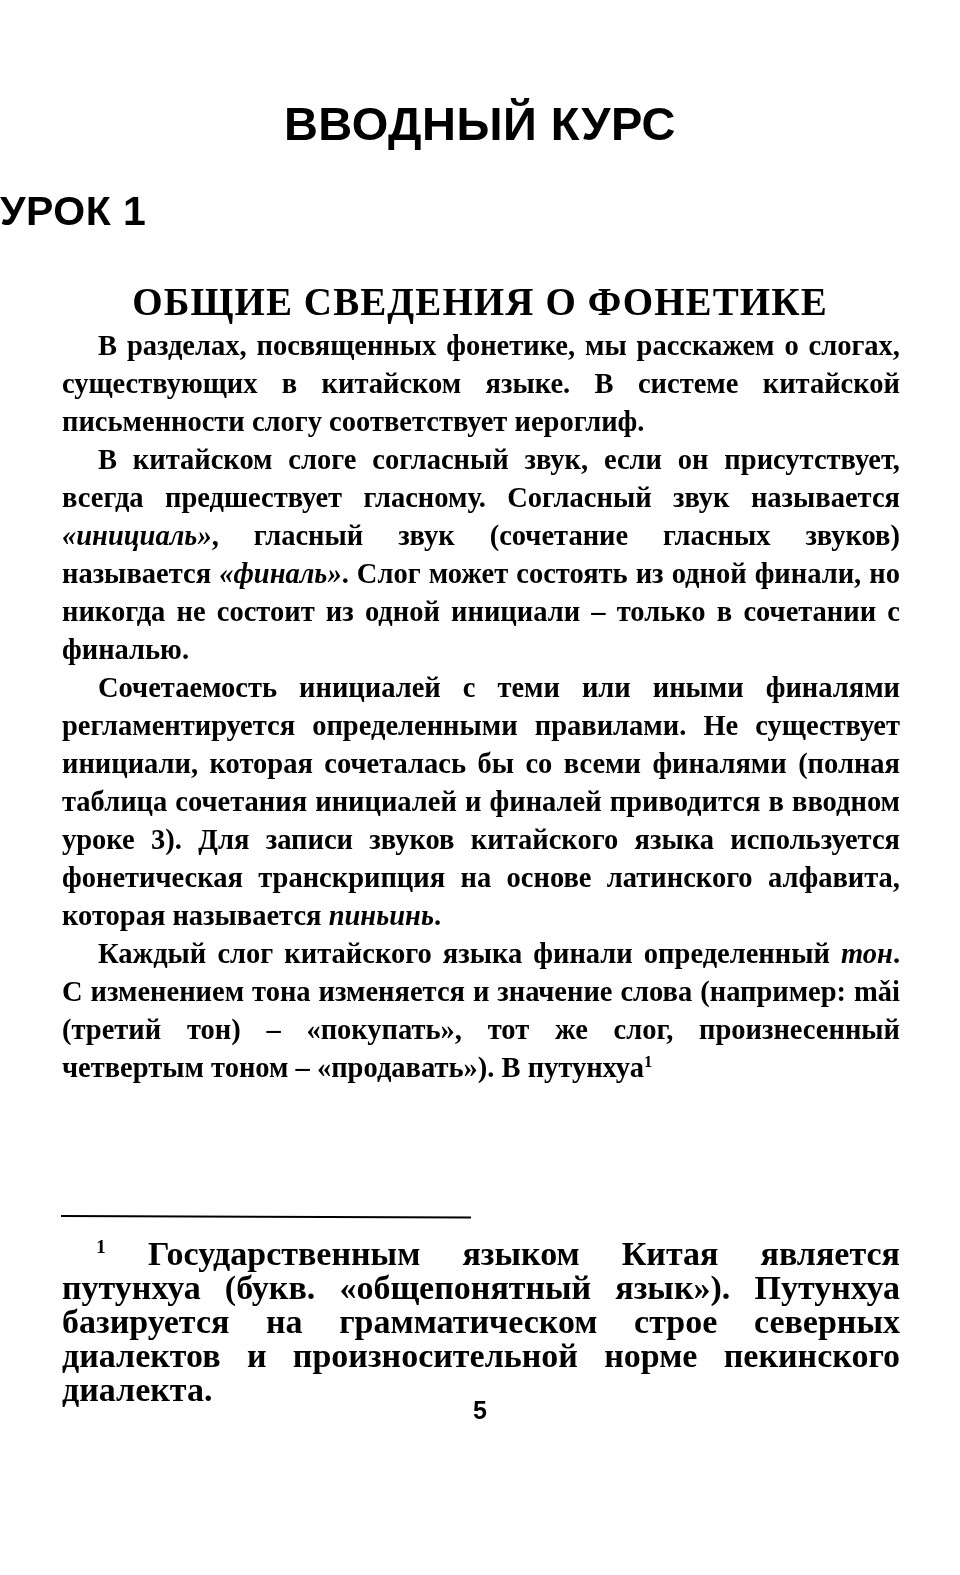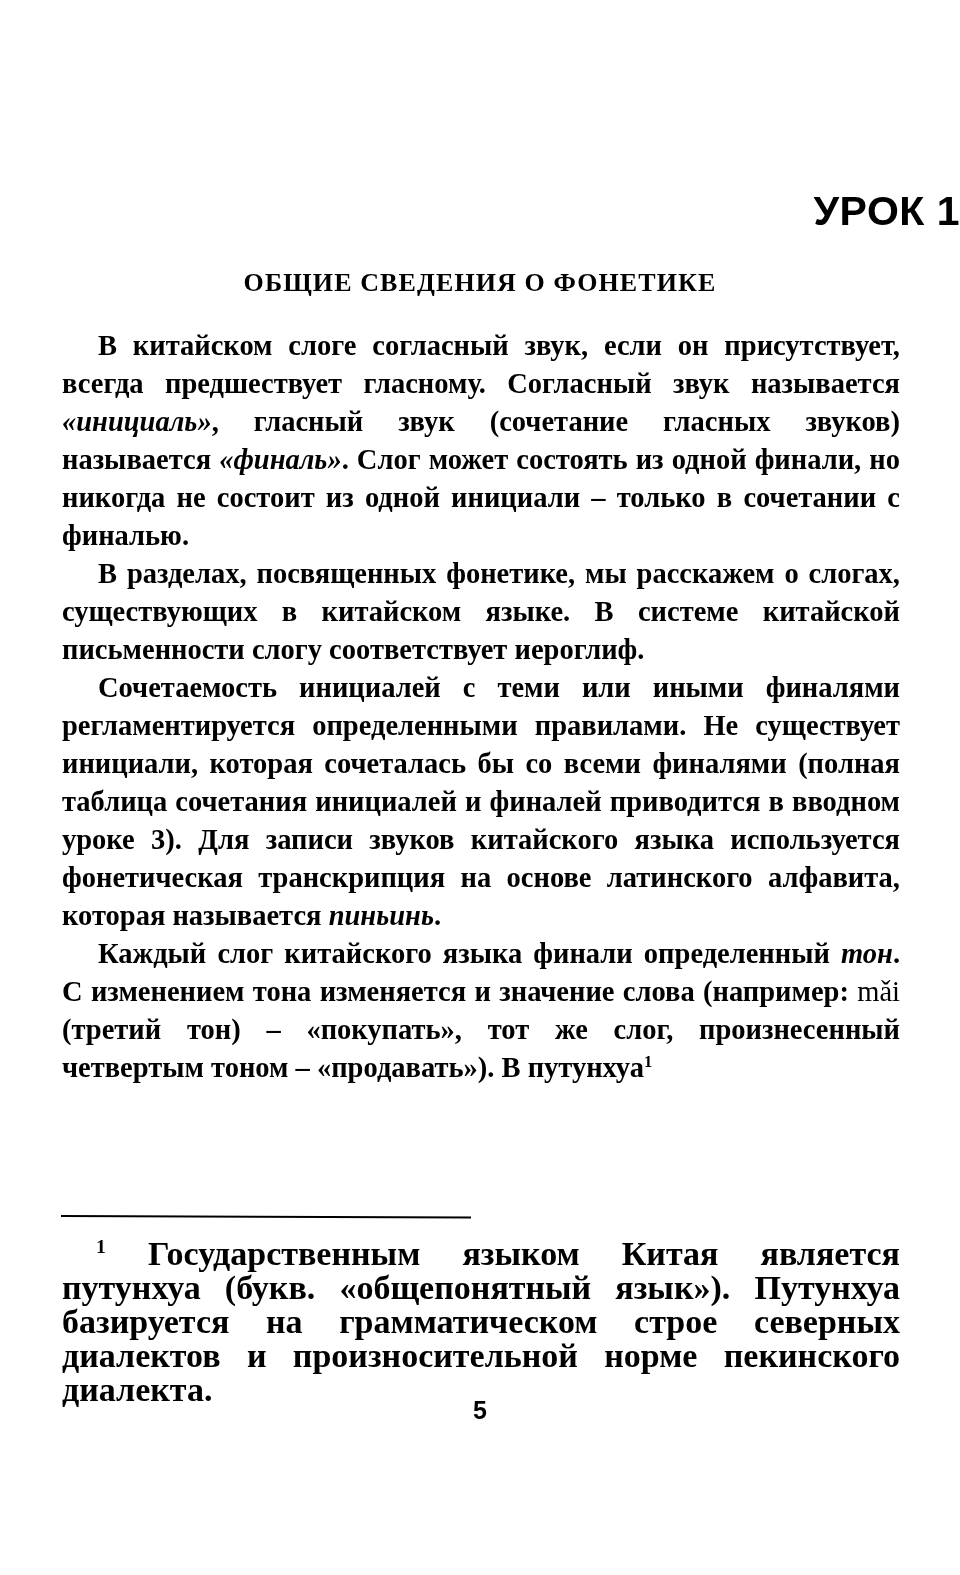--- a/index.html
+++ b/index.html
@@ -34,38 +34,38 @@
     letter-spacing: 0.5px;
     line-height: 1.05;
     white-space: pre;
   }
 
   .title-lesson {
     position: absolute;
     top: 156px;
     left: 0;
     width: 960px;
-    text-align: right;
+    text-align: left;
     font-family: "Liberation Sans", "DejaVu Sans", sans-serif;
     font-weight: bold;
     font-size: 41px;
     letter-spacing: 0.5px;
     line-height: 1.05;
     white-space: pre;
   }
 
   .title-section {
     position: absolute;
     top: 243px;
     left: 0;
     width: 960px;
     text-align: center;
     font-family: "Liberation Serif", "DejaVu Serif", serif;
     font-weight: bold;
-    font-size: 26px;
+    font-size: 39px;
     letter-spacing: 1.1px;
     line-height: 1.05;
     white-space: pre;
   }
 
   
   .body-block {
     position: absolute;
     top: 327px;
     left: 62px;
@@ -88,21 +88,21 @@
     text-align-last: left;
   }
 
   .para em {
     font-style: italic;
     font-weight: bold;
   }
 
   .para .latin {
     font-style: normal;
-    font-weight: normal;
+    font-weight: bold;
     margin-top: 8px;
   }
 
   sup.fn-ref {
     font-size: 0.58em;
     font-weight: bold;
     vertical-align: super;
     line-height: 0;
   }
 
@@ -152,32 +152,33 @@
     font-family: "Liberation Sans", "DejaVu Sans", sans-serif;
     font-weight: bold;
     font-size: 25px;
   }
 </style>
 </head>
 <body>
 
 <div class="page">
 
+  <h1 class="title-main">ВВОДНЫЙ КУРС</h1>
 
   <h2 class="title-lesson">УРОК 1</h2>
 
   <h3 class="title-section">ОБЩИЕ СВЕДЕНИЯ О ФОНЕТИКЕ</h3>
 
   <div class="body-block">
 
+    <p class="para">В разделах, посвященных фонетике, мы расскажем о слогах, существующих в китайском языке. В системе китайской письменности слогу соответствует иероглиф.</p>
+
     <p class="para">
       <span>В китайском слоге согласный звук, если он присутствует, всегда предшествует гласному. Согласный звук называется </span><em>«инициаль»</em><span>, гласный звук (сочетание гласных звуков) называется </span><em>«финаль»</em><span>. Слог может состоять из одной финали, но никогда не состоит из одной инициали – только в сочетании с финалью.</span>
     </p>
-
-    <p class="para">В разделах, посвященных фонетике, мы расскажем о слогах, существующих в китайском языке. В системе китайской письменности слогу соответствует иероглиф.</p>
 
     <p class="para">
       <span>Сочетаемость инициалей с теми или иными финалями регламентируется определенными правилами. Не существует инициали, которая сочеталась бы со всеми финалями (полная таблица сочетания инициалей и финалей приводится в вводном уроке 3). Для записи звуков китайского языка используется фонетическая транскрипция на основе латинского алфавита, которая называется </span><em>пиньинь</em><span>.</span>
     </p>
 
     <p class="para last-line-loose">
       <span>Каждый слог китайского языка финали определенный </span><em>тон</em><span>. С изменением тона изменяется и значение слова (например: </span><span class="latin">mǎi</span><span> (третий тон) – «покупать», тот же слог, произнесенный четвертым тоном – «продавать»). В путунхуа</span><sup class="fn-ref">1</sup>
     </p>
 
   </div>

